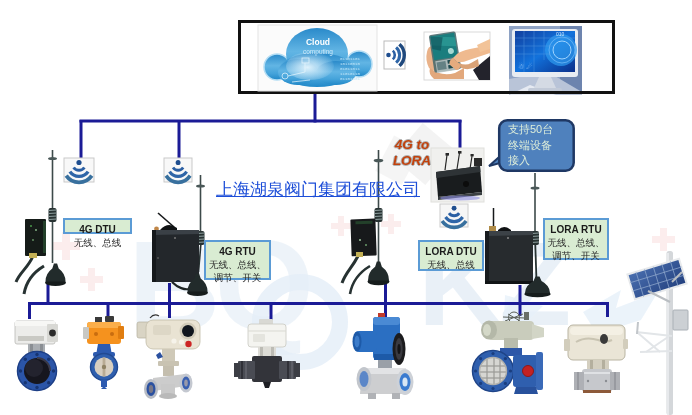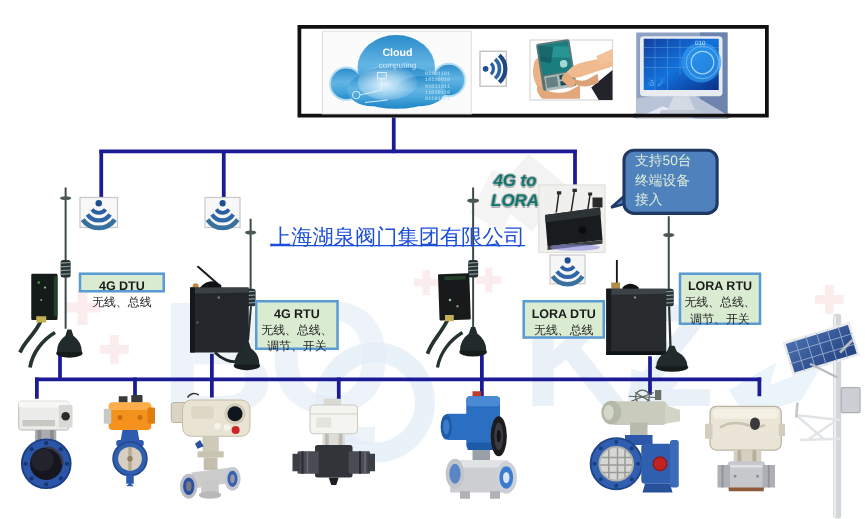--- a/index.html
+++ b/index.html
@@ -472,21 +472,21 @@
   <line x1="640" y1="352" x2="672" y2="351"></line>
   <line x1="638" y1="333" x2="660" y2="352"></line>
   <line x1="668" y1="337" x2="646" y2="352"></line>
  </g>
  <line x1="638" y1="322" x2="637" y2="334" stroke="#c2c6ca" stroke-width="2"></line>
 </g>
 </svg>
 
 <div class="abs" style="left:216px;top:178px;width:220px;font-size:17px;color:#1d4ed8;letter-spacing:0px;white-space:nowrap;text-decoration:underline;">上海湖泉阀门集团有限公司</div>
 
-<div class="abs" style="left:382px;top:137px;width:60px;text-align:center;font-size:13.5px;font-weight:bold;font-style:italic;color:#0f766e;line-height:15.5px;text-shadow:-1px 0 #b2b2b2,1px 0 #b2b2b2,0 -1px #b2b2b2,0 1px #b2b2b2;">4G to<br>LORA</div>
+<div class="abs" style="left:382px;top:137px;width:60px;text-align:center;font-size:13.5px;font-weight:bold;font-style:italic;color:#c2410c;line-height:15.5px;text-shadow:-1px 0 #b2b2b2,1px 0 #b2b2b2,0 -1px #b2b2b2,0 1px #b2b2b2;">4G to<br>LORA</div>
 
 <div class="lbl" style="left:63px;top:218px;width:69px;height:16px;">
  <b>4G DTU</b><br>无线、总线
 </div>
 <div class="lbl" style="left:204px;top:240px;width:67px;height:40px;">
  <b>4G RTU</b><br>无线、总线、<br>调节、开关
 </div>
 <div class="lbl" style="left:390px;top:240px;width:66px;height:31px;margin-left:28px;">
  <b>LORA DTU</b><br>无线、总线
 </div>

